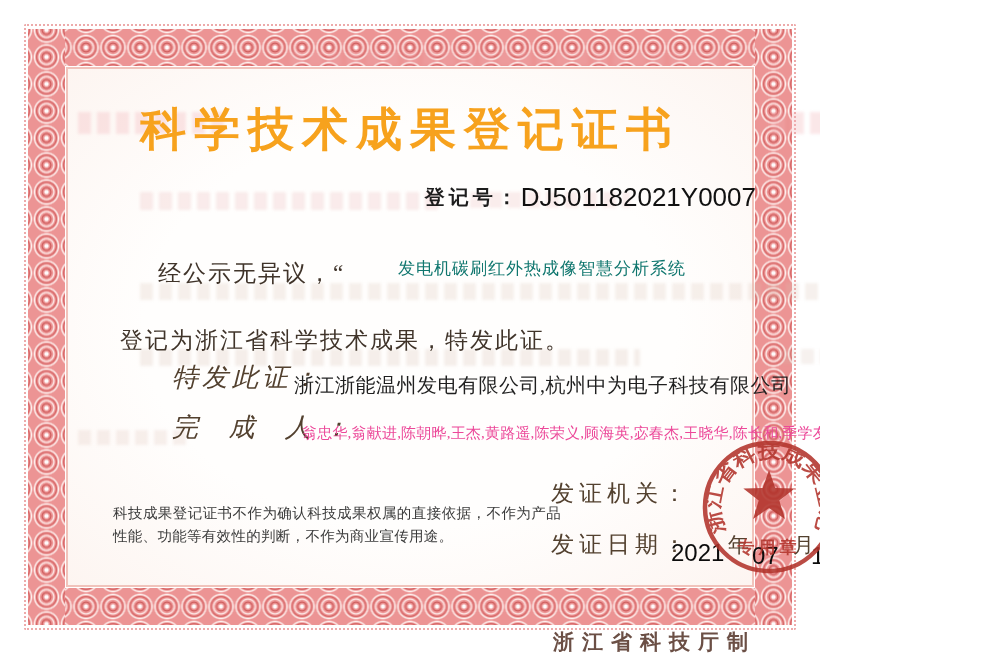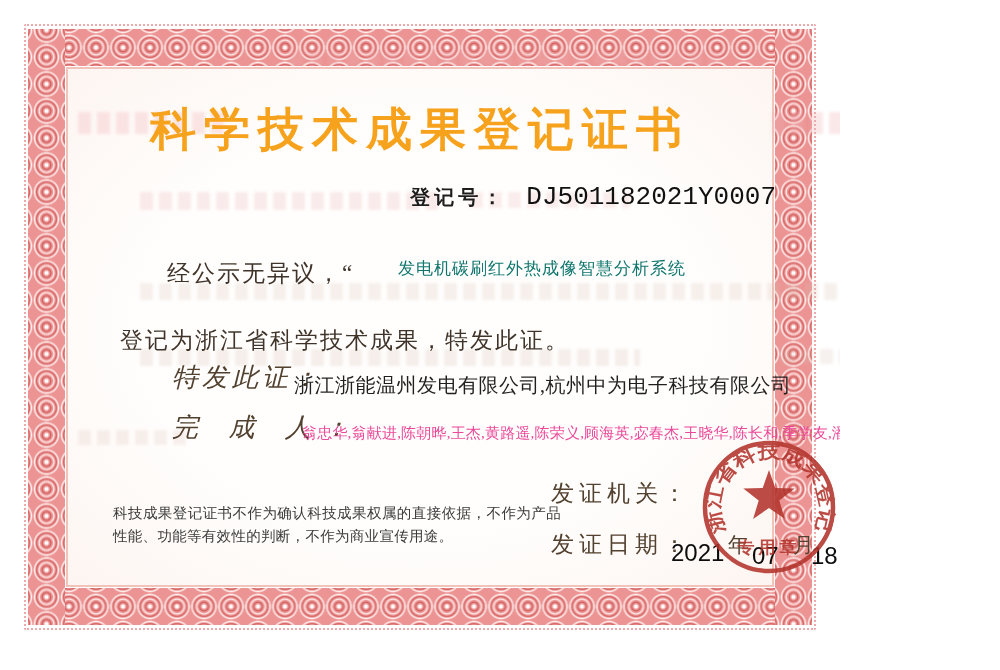--- a/index.html
+++ b/index.html
@@ -1,21 +1,20 @@
 <!DOCTYPE html>
 <html><head>
 <meta charset="utf-8">
 <style>
   html,body{margin:0;padding:0;background:#ffffff;}
   #page{
     position:relative;width:820px;height:670px;overflow:hidden;
     background:#ffffff;
     font-family:"Liberation Serif","DejaVu Serif",serif;
     color:#2e2a26;
-    padding-left:20px;
   }
   
   .outer-line{
     position:absolute;left:24px;right:24px;top:24px;bottom:40px;
     border:2px dotted #edaaaa;border-radius:2px;
   }
   .band{
     position:absolute;
     background-color:#ec9494;
     background-image:
@@ -46,25 +45,25 @@
     left:0;right:0;top:99px;text-align:center;
     font-family:"Liberation Sans","DejaVu Sans",sans-serif;
     font-weight:bold;font-size:46px;letter-spacing:8px;color:#f7a21d;
   }
   .reg-row{top:182px;right:64px;white-space:nowrap;}
   .reg-label{
     font-family:"Liberation Sans","DejaVu Sans",sans-serif;
     font-weight:bold;font-size:20px;letter-spacing:4px;color:#1d1d1d;vertical-align:middle;
   }
   .reg-value{
-    font-family:Liberation Mono, monospace;
-    font-size:26px;color:#111;vertical-align:middle;margin-left:20px;
+    font-family:Liberation Sans, sans-serif;
+    font-size:26px;color:#111;vertical-align:middle;margin-left:0;
   }
   .kai{font-size:23px;letter-spacing:2px;color:#40342a;}
-  .line1-prefix{left:167px;top:258px;text-align:center;}
+  .line1-prefix{left:158px;top:258px;text-align:center;}
   .project-name{left:398px;top:257px;font-size:17px;letter-spacing:1px;color:#0f766e;}
   .line1-suffix{left:884px;top:255px;}
   .line2{left:120px;top:325px;}
   .unit-label{left:172px;top:360px;font-style:italic;font-size:26px;letter-spacing:4px;color:#53412f;}
   .unit-value{left:294px;top:372px;font-size:20px;letter-spacing:.5px;color:#1f1f1f;}
   .people-label{left:172px;top:410px;font-style:italic;font-size:26px;letter-spacing:12px;color:#53412f;}
   .people-value{left:302px;top:424px;font-size:15px;letter-spacing:.2px;color:#ec4899;white-space:nowrap;}
   .disclaimer{
     left:113px;top:502px;width:448px;font-size:14.5px;line-height:1.6;
     color:#3a3a3a;letter-spacing:.3px;text-align:justify;font-family:Liberation Serif, serif;
@@ -142,14 +141,15 @@
   <svg class="abs stamp" viewBox="0 0 142 142">
     <circle cx="71" cy="71" r="64" fill="none" stroke="#b2342c" stroke-width="4.5"></circle>
     <path id="sealArc" d="M 26.7,94.1 A 50,50 0 1 1 115.3,94.1" fill="none" transform="translate(1,1)"></path>
     <text font-size="19" fill="#b2342c" font-family="'Liberation Serif','DejaVu Serif',serif" font-weight="bold">
       <textPath href="#sealArc" startOffset="0" textLength="203" lengthAdjust="spacingAndGlyphs">浙江省科技成果登记</textPath>
     </text>
     <path fill="#b2342c" d="M 71,34 L 77.3,52.1 L 96.7,52.6 L 81.3,64.5 L 86.9,83 L 71,72 L 55.1,83 L 60.7,64.5 L 45.3,52.6 L 64.7,52.1 Z"></path>
     <text x="71" y="117" text-anchor="middle" font-size="17" letter-spacing="4" fill="#b2342c" font-family="'Liberation Serif','DejaVu Serif',serif" font-weight="bold">专用章</text>
   </svg>
 
+  <div class="abs maker">浙江省科技厅制</div>
 
 </div>
 
 </body></html>

